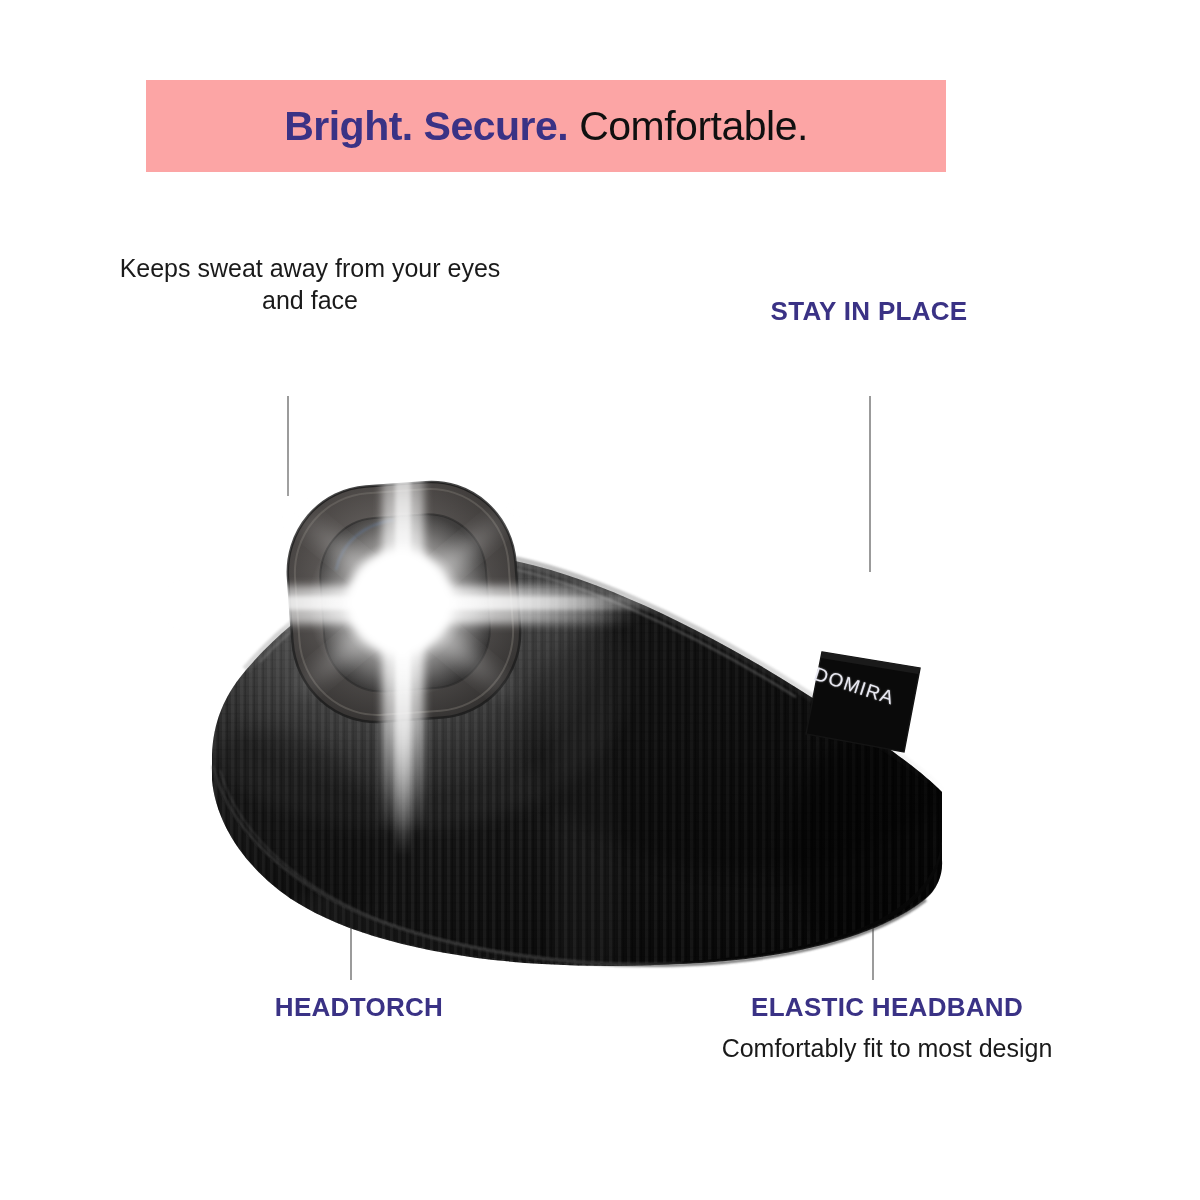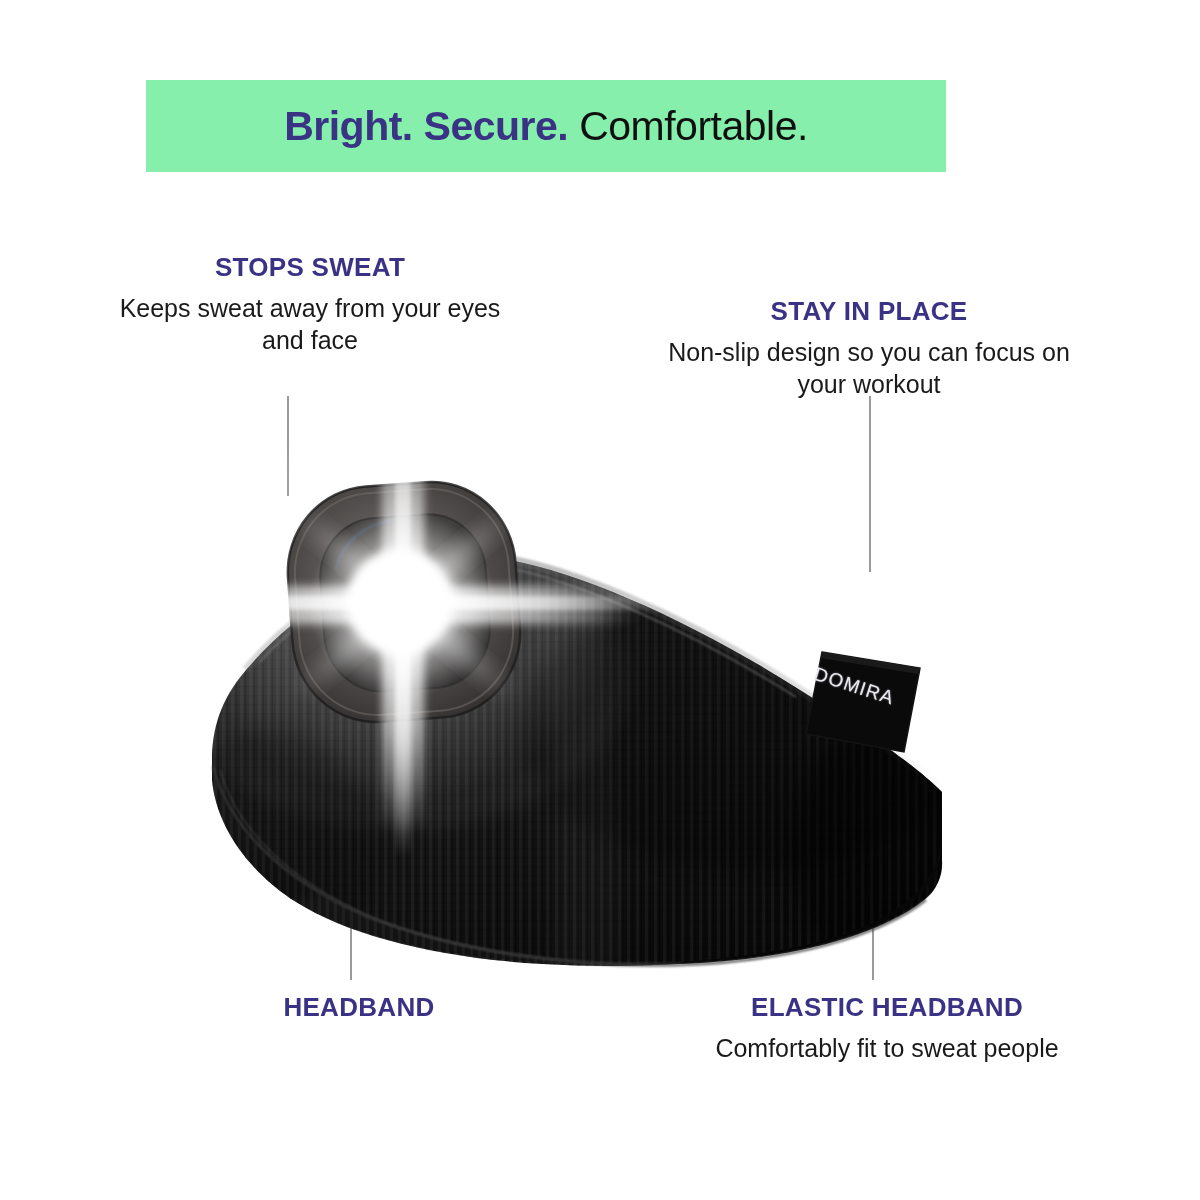--- a/index.html
+++ b/index.html
@@ -23,21 +23,21 @@
     background: #ffffff;
   }
 
   
   #header-banner {
     position: absolute;
     left: 146px;
     top: 80px;
     width: 800px;
     height: 92px;
-    background: #86efac;
+    background: #fca5a5;
     display: flex;
     align-items: center;
     justify-content: center;
   }
   #header-title {
     font-size: 41px;
     letter-spacing: -0.5px;
     white-space: nowrap;
     line-height: 1;
   }
@@ -116,36 +116,34 @@
 </head>
 <body>
 
 <div id="stage">
 
   <div id="header-banner">
     <div id="header-title"><span class="hl">Bright. Secure.</span><span class="normal"> Comfortable.</span></div>
   </div>
 
   <div class="feature" id="feature-stops-sweat">
-    <p class="feature-title">STOPS SWEAT</p>
     <p class="feature-desc">Keeps sweat away from your eyes and face</p>
   </div>
 
   <div class="feature" id="feature-stay-place">
     <p class="feature-title">STAY IN PLACE</p>
-    <p class="feature-desc">Non-slip design so you can focus on your workout</p>
   </div>
 
   <div class="feature" id="feature-headtorch">
-    <p class="feature-title">HEADBAND</p>
+    <p class="feature-title">HEADTORCH</p>
   </div>
 
   <div class="feature" id="feature-elastic">
     <p class="feature-title">ELASTIC HEADBAND</p>
-    <p class="feature-desc">Comfortably fit to sweat people</p>
+    <p class="feature-desc">Comfortably fit to most design</p>
   </div>
 
   <div class="leader-line" id="leader-stops-sweat"></div>
   <div class="leader-line" id="leader-stay-place"></div>
   <div class="leader-line" id="leader-headtorch"></div>
   <div class="leader-line" id="leader-elastic"></div>
 
   <div id="product">
     <svg width="900" height="560" viewBox="0 0 900 560" xmlns="http://www.w3.org/2000/svg">
       <defs>

